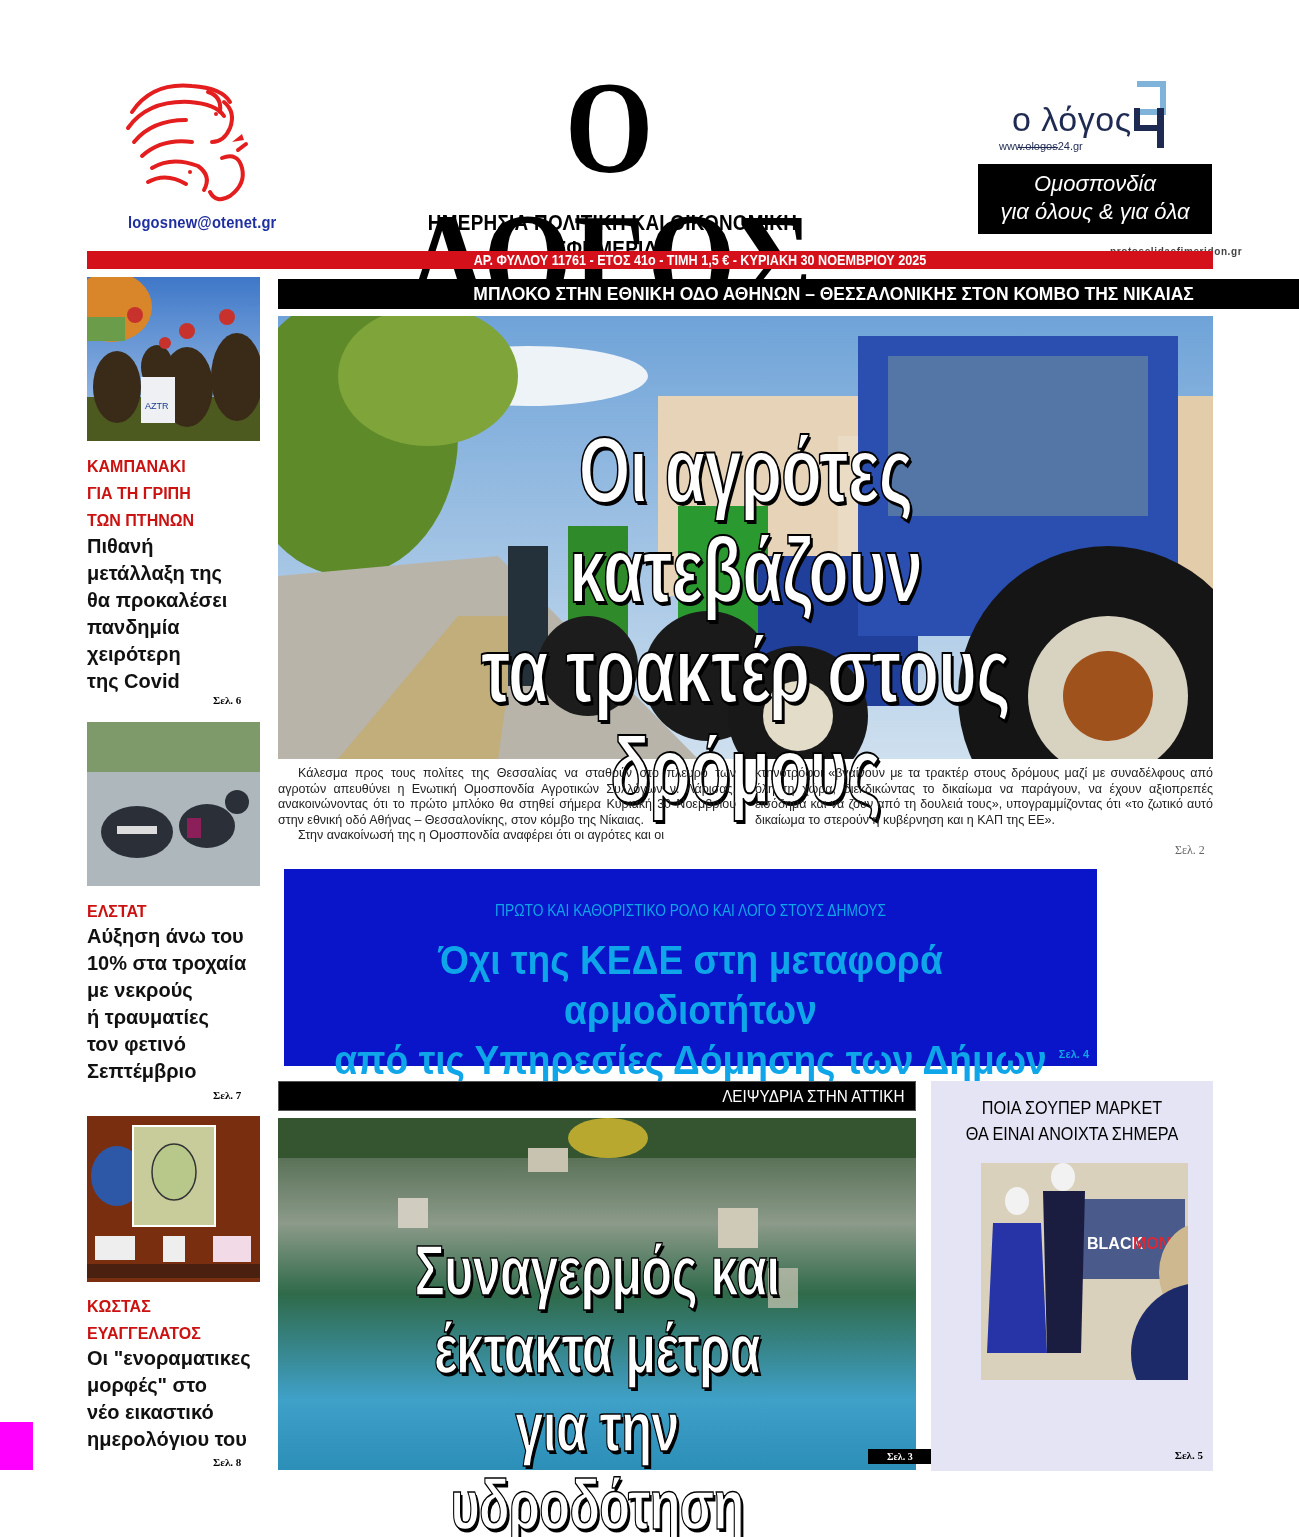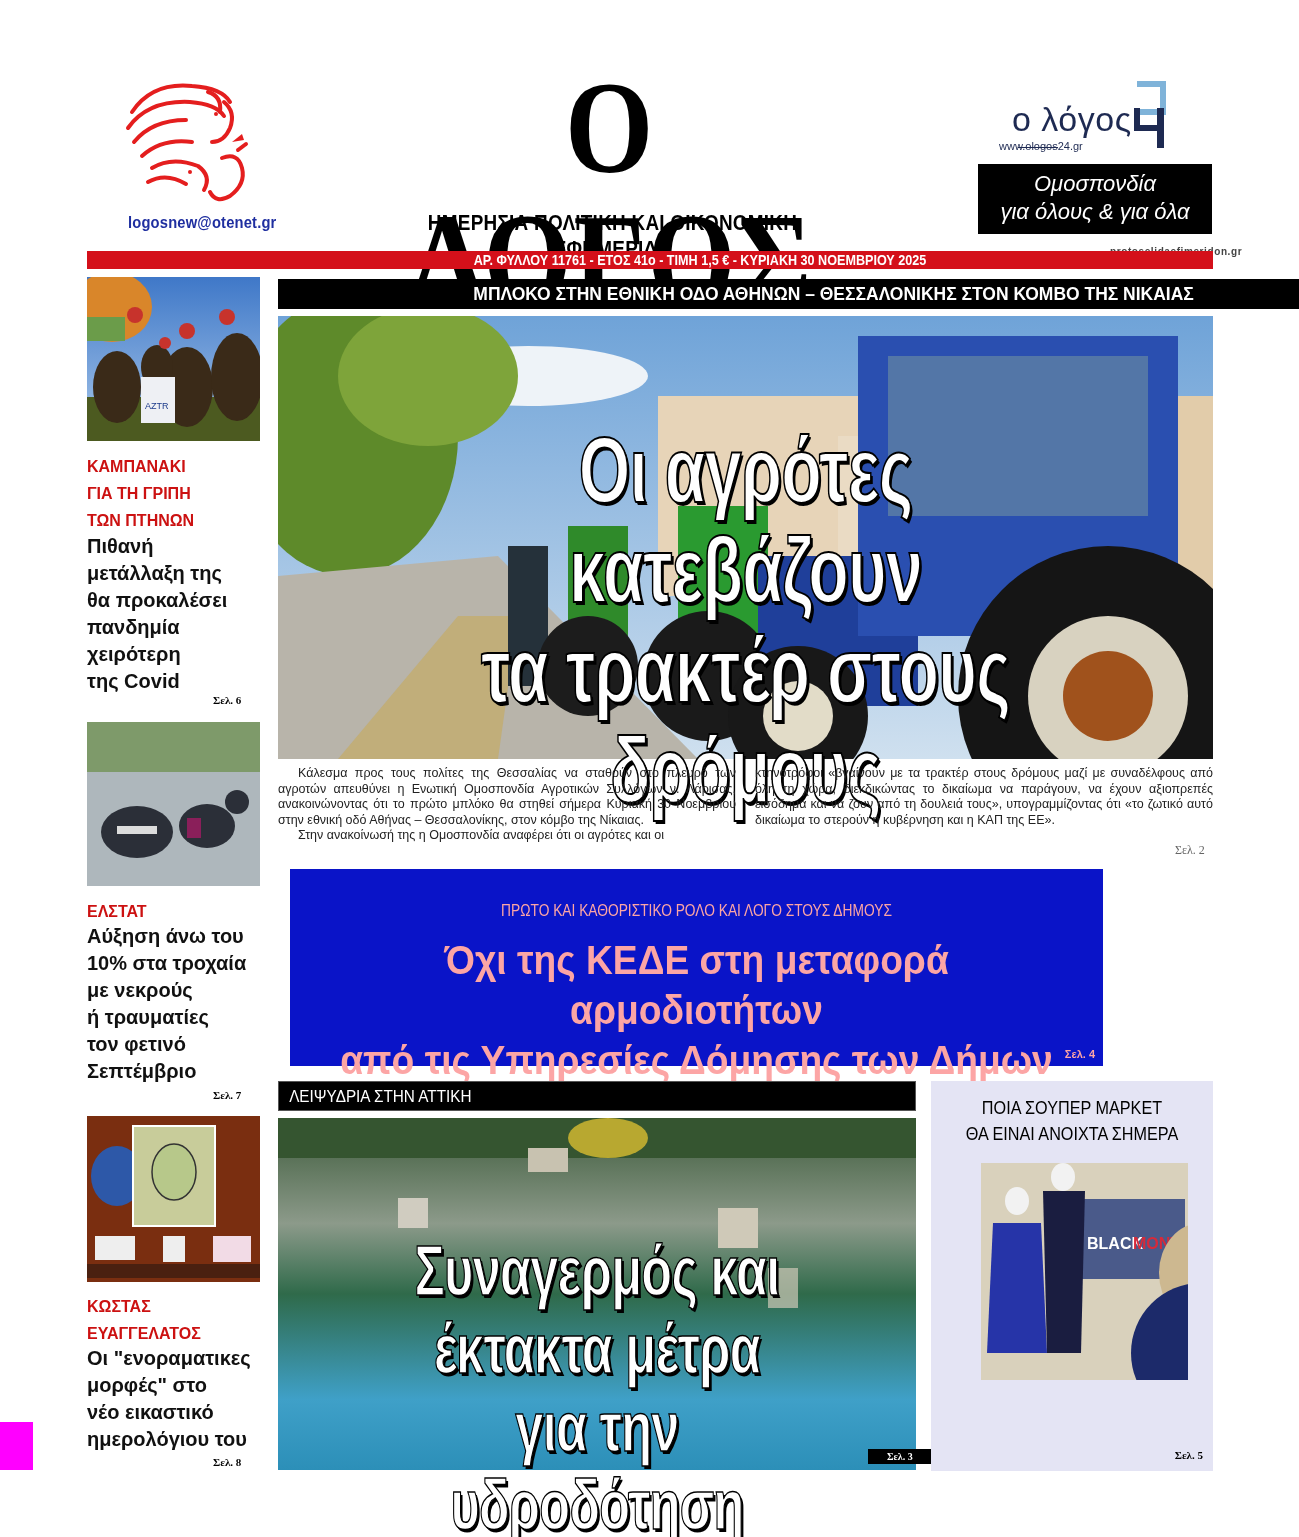--- a/index.html
+++ b/index.html
@@ -36,27 +36,27 @@
   .lead-kicker span { display: inline-block; transform: scaleX(0.92); }
   .lead-photo { left: 278px; top: 316px; width: 935px; height: 443px; overflow: hidden; }
   .lead-head { left: 278px; top: 420px; width: 935px; text-align: center; color: #fff; font-weight: bold; font-size: 92px; line-height: 100px; transform: scaleX(0.72); transform-origin: center; -webkit-text-stroke: 2px #000; text-shadow: 3px 3px 0 #000; letter-spacing: -1px; }
 
   .body-col { top: 766px; width: 458px; font-size: 12.5px; line-height: 15.5px; color: #222; text-align: justify; }
   .body-col p { text-indent: 20px; }
   .body-col p.cont { text-indent: 0; }
   .page-ref-2 { left: 1175px; top: 843px; font-size: 12px; color: #666; font-family: "Liberation Serif", serif; }
 
   
-  .blue-box { left: 290px; top: 869px; width: 813px; height: 197px; background: #0a14c8; color: #fca5a5; }
+  .blue-box { left: 284px; top: 869px; width: 813px; height: 197px; background: #0a14c8; color: #0ea5e9; }
   .blue-kicker { left: 0; top: 33px; width: 100%; text-align: center; font-size: 16px; transform: scaleX(0.86); transform-origin: center; }
   .blue-head { left: 0; top: 66px; width: 100%; text-align: center; font-weight: bold; font-size: 40px; line-height: 50px; transform: scaleX(0.93); transform-origin: center; }
   .blue-page { right: 8px; bottom: 6px; font-size: 11px; font-weight: bold; }
 
   
-  .water-kicker { left: 278px; top: 1081px; width: 638px; height: 30px; background: #000; color: #fff; text-align: left; font-size: 17px; line-height: 30px; border: 1px solid #555; }
+  .water-kicker { left: 278px; top: 1081px; width: 638px; height: 30px; background: #000; color: #fff; text-align: right; font-size: 17px; line-height: 30px; border: 1px solid #555; }
   .water-kicker span { display: inline-block; transform: scaleX(0.9); }
   .water-photo { left: 278px; top: 1118px; width: 638px; height: 352px; overflow: hidden; }
   .water-head { left: 278px; top: 1232px; width: 638px; text-align: center; color: #fff; font-weight: bold; font-size: 70px; line-height: 78px; transform: scaleX(0.72); transform-origin: center; -webkit-text-stroke: 1.5px #000; text-shadow: 3px 3px 0 #000; letter-spacing: -1px; }
   .water-page { left: 868px; top: 1449px; background: #000; color: #fff; font-size: 10px; font-weight: bold; padding: 2px 19px; font-family: "Liberation Serif", serif; }
 
   
   .market-box { left: 931px; top: 1081px; width: 282px; height: 390px; background: #e4e4f4; }
   .market-kicker { left: 0; top: 14px; width: 100%; text-align: center; font-size: 18px; line-height: 26px; transform: scaleX(0.9); transform-origin: center; }
   .market-photo { left: 6px; top: 82px; width: 251px; height: 217px; overflow: hidden; padding-left: 44px; }
   .market-head { left: 0; top: 312px; width: 100%; text-align: center; font-weight: bold; font-size: 21px; line-height: 27px; }

